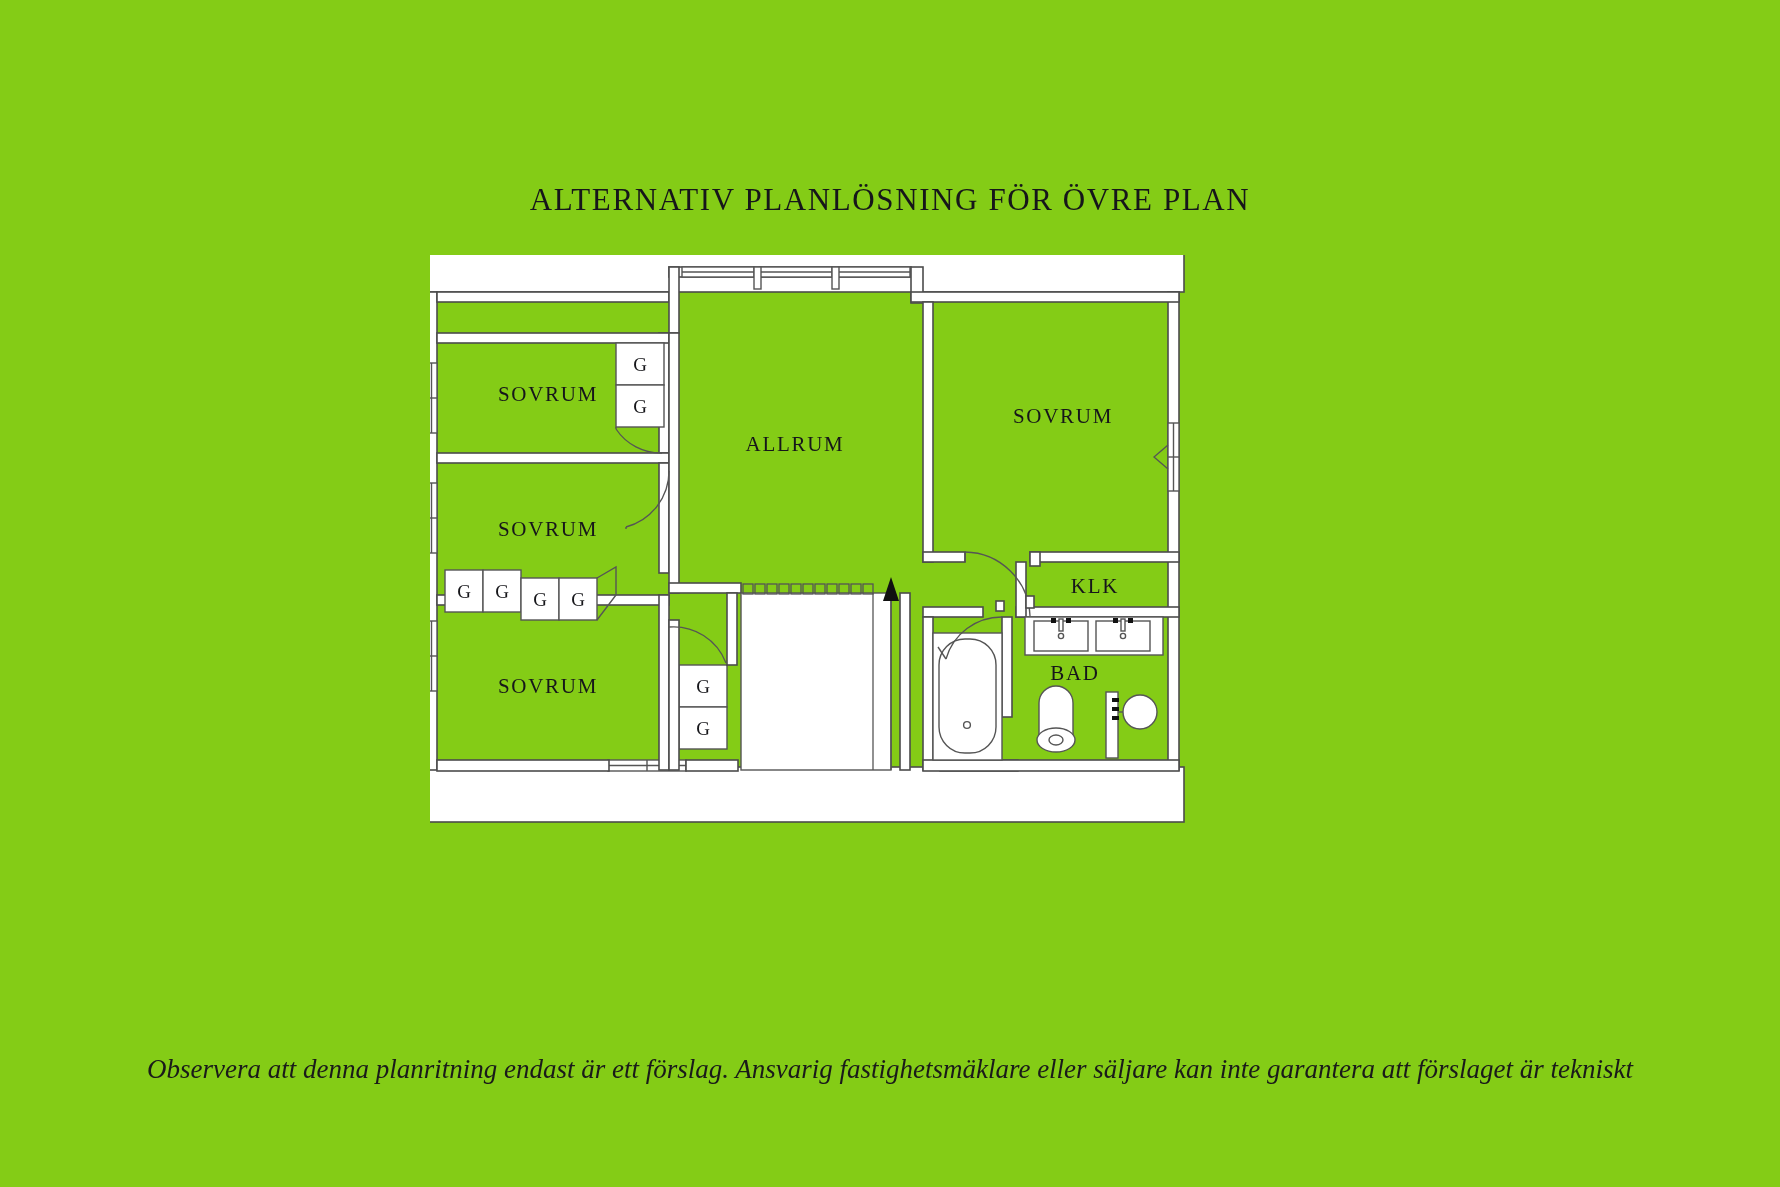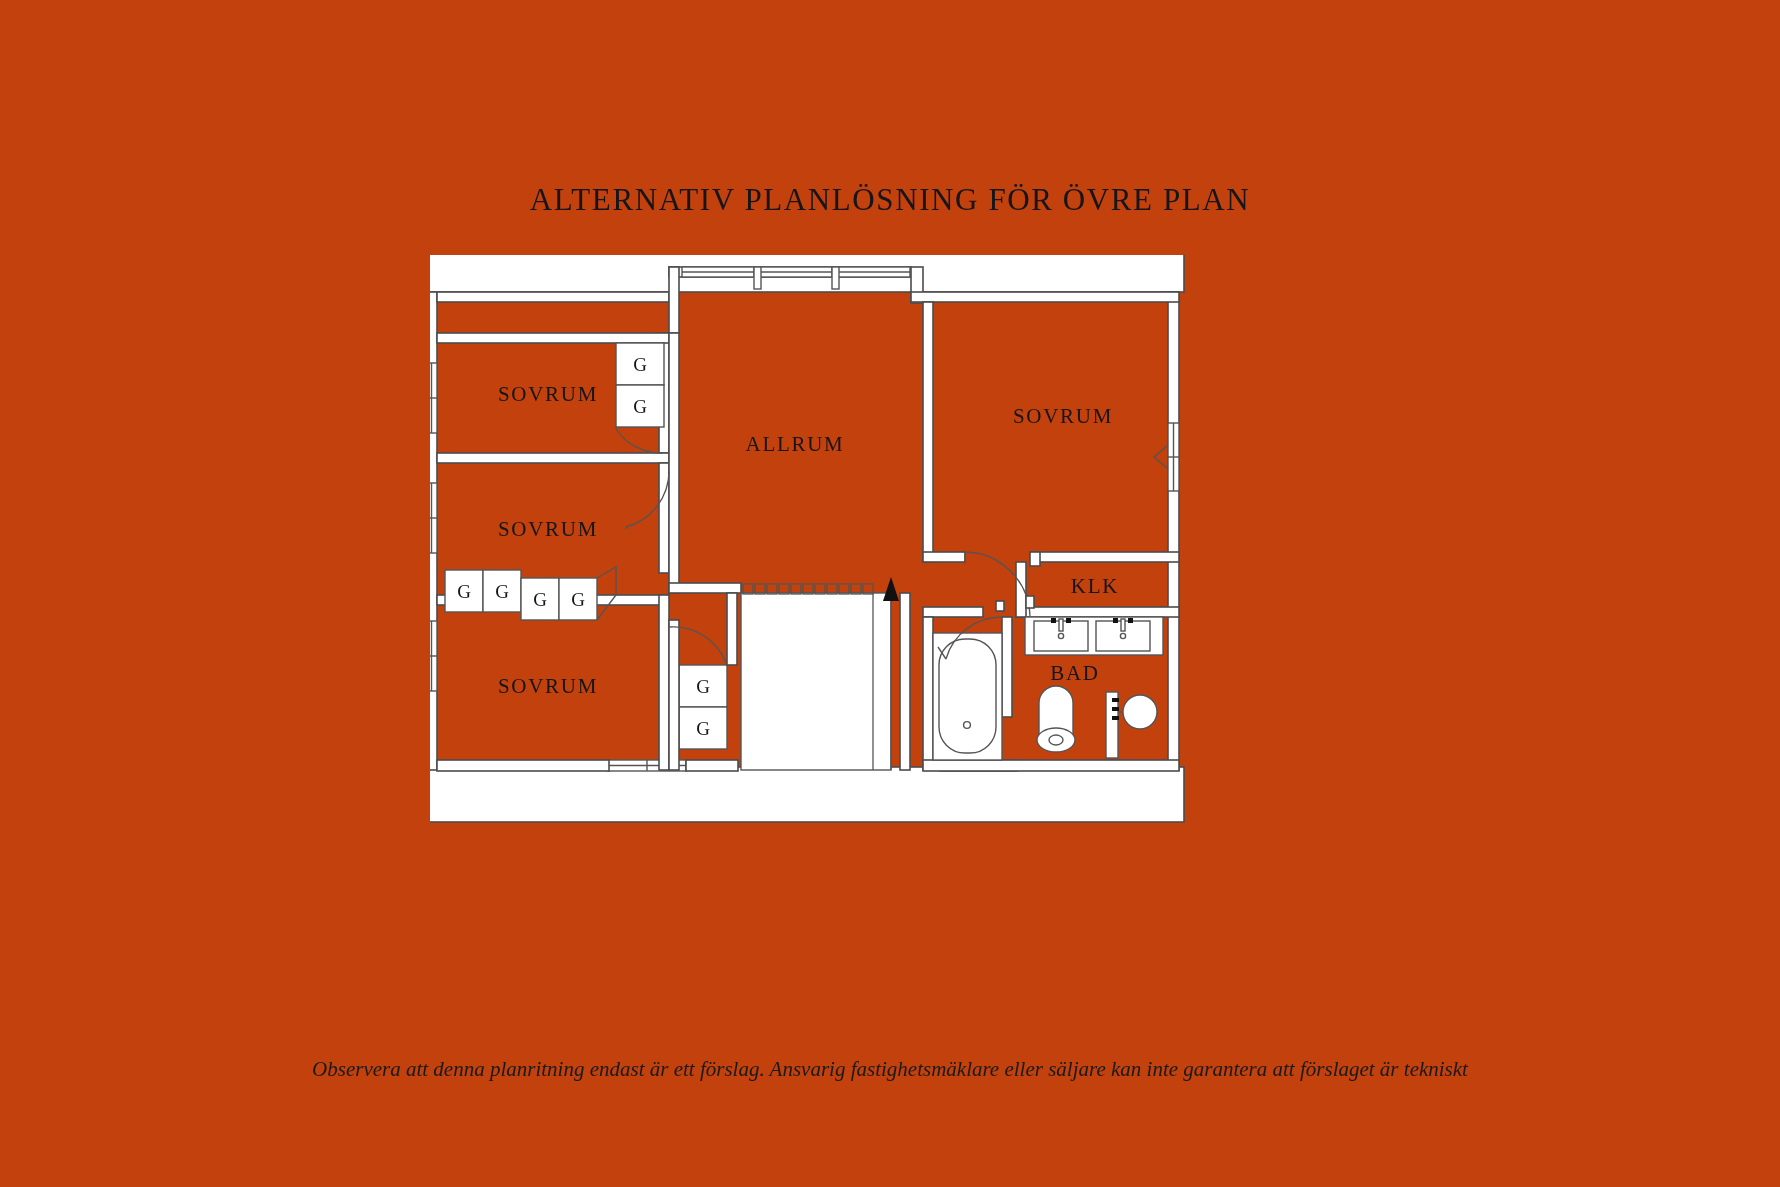--- a/index.html
+++ b/index.html
@@ -12,21 +12,21 @@
     height: 1187px;
     font-family: "Liberation Serif", "DejaVu Serif", serif;
     color: #1a1a1a;
     position: relative;
     overflow: hidden;
   }
   #page {
     width: 1780px;
     height: 1187px;
     position: relative;
-    background: #c2410c;
+    background: #84cc16;
   }
   #plan-title {
     position: absolute;
     top: 182px;
     left: 0;
     width: 1780px;
     text-align: center;
     font-size: 31px;
     letter-spacing: 1.6px;
     font-weight: 400;
@@ -38,21 +38,21 @@
     top: 255px;
     left: 430px;
   }
   #disclaimer {
     position: absolute;
     top: 1053px;
     left: 0;
     width: 1780px;
     text-align: center;
     font-style: italic;
-    font-size: 21px;
+    font-size: 27px;
     line-height: 33px;
     color: #1a1a1a;
     font-family: "Liberation Serif", "DejaVu Serif", serif;
   }
   #disclaimer .dl {
     display: block;
   }
   .room-label {
     font-family: "Liberation Serif", "DejaVu Serif", serif;
     font-size: 21px;

